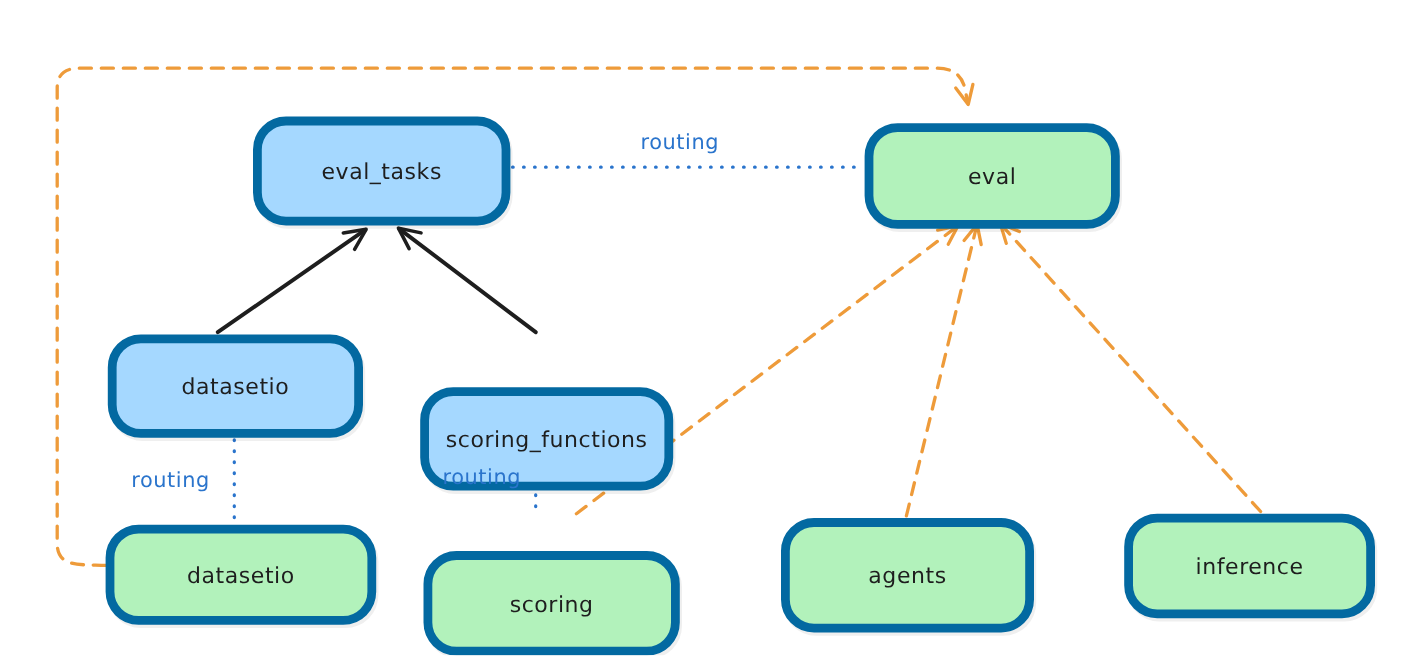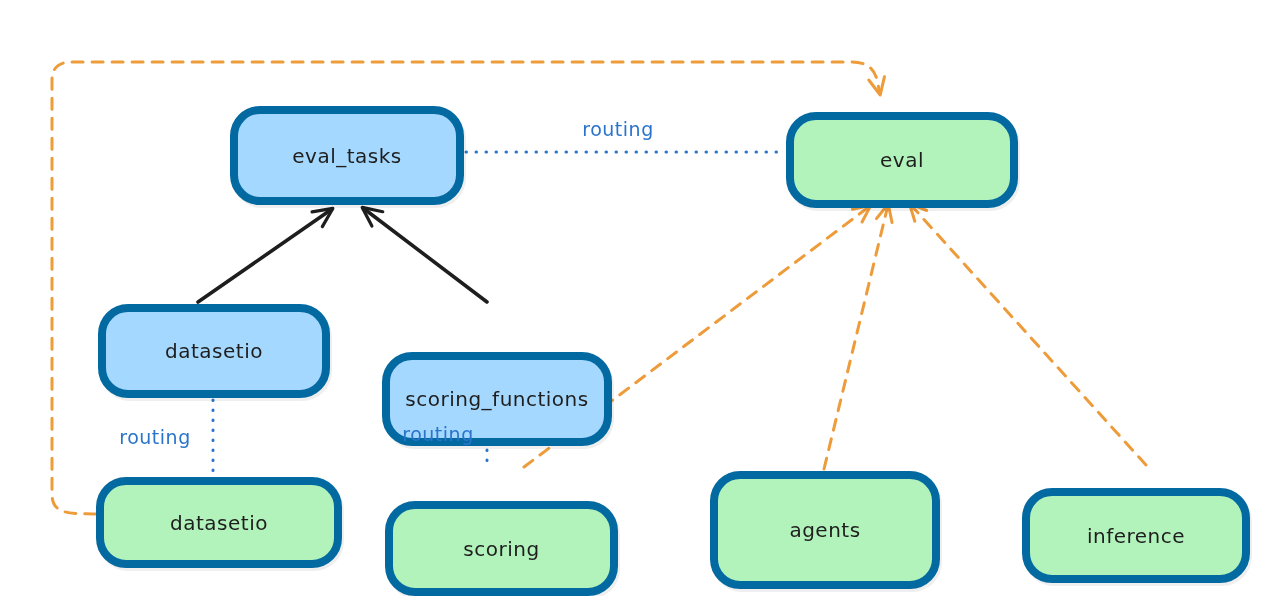--- a/index.html
+++ b/index.html
@@ -94,25 +94,25 @@
   </div>
 
   <div class="node node-green" style="left:96px; top:477px; width:246px; height:91px;">
     <span>datasetio</span>
   </div>
 
   <div class="node node-green" style="left:385px; top:470px; width:233px; height:95px;margin-top:31px;">
     <span>scoring</span>
   </div>
 
-  <div class="node node-green" style="left:710px; top:471px; width:230px; height:118px;">
+  <div class="node node-green" style="left:710px; top:471px; width:230px; height:104px;">
     <span>agents</span>
   </div>
 
-  <div class="node node-green" style="left:1022px; top:467px; width:228px; height:95px;margin-top:21px;">
+  <div class="node node-green" style="left:1022px; top:467px; width:228px; height:95px;">
     <span>inference</span>
   </div>
 
   <div class="edge-label" style="left:618px; top:129px;">routing</div>
   <div class="edge-label" style="left:155px; top:437px;">routing</div>
   <div class="edge-label" style="left:438px; top:434px;">routing</div>
 
 </div>
 
 </body></html>

